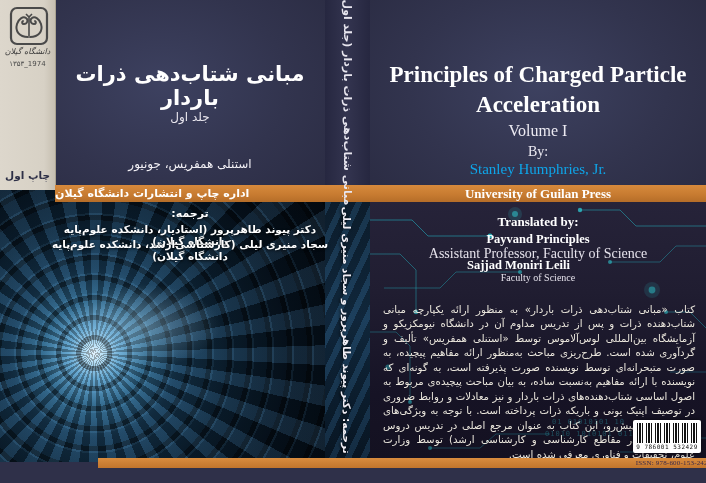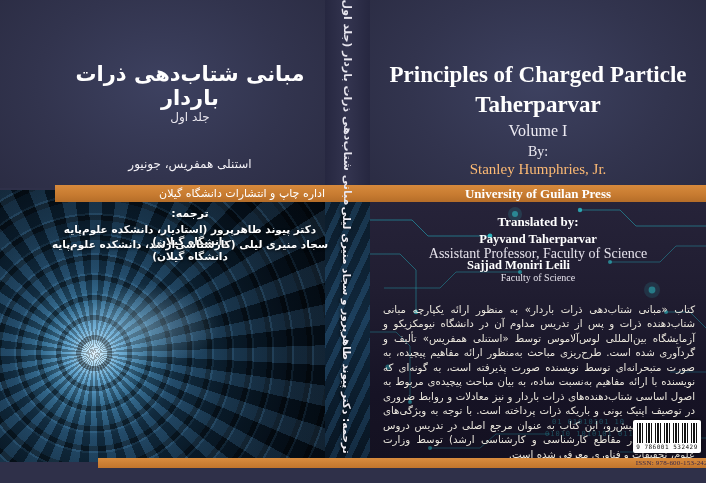--- a/index.html
+++ b/index.html
@@ -44,21 +44,21 @@
       radial-gradient(ellipse 34% 22% at 44% 50%, rgba(200,235,255,.30) 0%, rgba(200,235,255,0) 70%),
       repeating-conic-gradient(from 8deg at 29% 60%, rgba(130,200,250,.10) 0deg 5deg, rgba(0,0,0,.30) 5deg 10deg),
       repeating-radial-gradient(circle at 29% 60%, rgba(0,0,0,0) 0 13px, rgba(0,0,0,.40) 13px 18px, rgba(100,170,220,.14) 18px 20px),
       radial-gradient(circle at 29% 60%, #eef8ff 0%, #bfe4f7 3%, #64a5cd 9%, #2f6689 18%, #183c58 30%, #0d2539 48%, #071523 70%, #040c15 100%);
   }
 
   
   .band-top{left:55px; top:185px; width:651px; height:17px;
     background:linear-gradient(180deg,#d78a3c 0%,#c67a30 60%,#b56d28 100%);}
   .band-top-fa{left:55px; top:186px; width:270px; height:15px; line-height:15px;
-    text-align:right; font-size:11px; font-weight:normal; color:#fff;}
+    text-align:left; font-size:11px; font-weight:bold; color:#fff;}
   .band-top-en{left:370px; top:186px; width:336px; height:15px; line-height:15px;
     text-align:center; font-size:13px; font-weight:bold; color:#fff;}
   .band-bottom{left:58px; top:458px; width:624px; height:10px;
     background:linear-gradient(180deg,#d98c3e 0%,#c2752c 100%);margin-left:40px;}
   .isbn-line{position:absolute; right:8px; top:0; height:10px; line-height:10px;
     font-size:7px; color:#3a2a4a; font-family:"Liberation Serif",serif; letter-spacing:.2px;}
 
   
   .fa-title{left:55px; top:62px; width:270px; text-align:center;
     font-size:21px; font-weight:bold; color:#fff; letter-spacing:-.5px;}
@@ -97,21 +97,21 @@
   }
 
   
   .en-title{left:370px; top:60px; width:336px; text-align:center;
     font-size:23px; font-weight:bold; color:#fff; line-height:1.32;}
   .en-volume{left:370px; top:122px; width:336px; text-align:center;
     font-size:16px; color:#eceaf2;}
   .en-by{left:370px; top:144px; width:336px; text-align:center;
     font-size:14px; color:#eceaf2;}
   .en-author{left:370px; top:161px; width:336px; text-align:center;
-    font-size:15px; color:#fdba74;}
+    font-size:15px; color:#0ea5e9;}
 
   
   .circuit{
     left:370px; top:202px; width:336px; height:256px; overflow:hidden;
     background:linear-gradient(180deg,#262339 0%, #201d31 35%, #161325 75%, #141121 100%);
   }
   .circuit svg{position:absolute; left:0; top:0;}
   .tr-label{left:370px; top:214px; width:336px; text-align:center;
     font-size:13px; font-weight:bold; color:#fff;}
   .tr-name1{left:370px; top:232px; width:336px; text-align:center;
@@ -148,20 +148,33 @@
 <div class="cover">
 
   <div class="abs panel-navy back-top"></div>
   <div class="abs spine-top"></div>
   <div class="abs panel-navy front-panel"></div>
 
   <div class="abs tunnel"></div>
 
   <div class="abs spine-bottom"></div>
 
+  <div class="abs beige-strip">
+    <div class="logo-box">
+      <svg width="40" height="40" viewBox="0 0 40 40">
+        <rect x="2" y="2" width="36" height="36" rx="6" fill="none" stroke="#4a4a4a" stroke-width="2.2"></rect>
+        <path d="M19 31 C10 31 6 25 8 18 C9.5 13 14 10 17 12 C20 14 18 18 15 18 C13 18 12.5 16 14 15" fill="none" stroke="#4a4a4a" stroke-width="2" stroke-linecap="round"></path>
+        <path d="M21 31 C30 31 34 25 32 18 C30.5 13 26 10 23 12 C20 14 22 18 25 18 C27 18 27.5 16 26 15" fill="none" stroke="#4a4a4a" stroke-width="2" stroke-linecap="round"></path>
+        <path d="M20 10 L20 30 M17 8 L20 11 L23 8" fill="none" stroke="#4a4a4a" stroke-width="1.6"></path>
+      </svg>
+    </div>
+    <div class="univ-name fa">دانشگاه گیلان</div>
+    <div class="univ-year">۱۳۵۳_1974</div>
+    <div class="edition fa">چاپ اول</div>
+  </div>
 
   <div class="abs fa fa-title">مبانی شتاب‌دهی ذرات باردار</div>
   <div class="abs fa fa-volume">جلد اول</div>
   <div class="abs fa fa-author">استنلی همفریس، جونیور</div>
 
   <div class="abs band-top"></div>
   <div class="abs fa band-top-fa">اداره چاپ و انتشارات دانشگاه گیلان</div>
   <div class="abs en-serif band-top-en">University of Guilan Press</div>
 
   <div class="abs fa fa-transl-label txt-shadow">ترجمه:</div>
@@ -170,21 +183,21 @@
 
   <div class="abs spine-title">
     <span class="fa">مبانی شتاب‌دهی ذرات باردار (جلد اول)</span>
   </div>
   <div class="abs spine-transl">
     <span class="fa">ترجمه: دکتر پیوند طاهرپرور و  سجاد منیری لیلی</span>
   </div>
 
   <div class="abs en-serif en-title">
     <span>Principles of Charged Particle</span><br>
-    <span>Taherparvar</span>
+    <span>Acceleration</span>
   </div>
   <div class="abs en-serif en-volume">Volume I</div>
   <div class="abs en-serif en-by">By:</div>
   <div class="abs en-serif en-author">Stanley Humphries, Jr.</div>
 
   <div class="abs circuit">
     <svg width="336" height="256" viewBox="0 0 336 256">
       <g fill="none" stroke="#23b7c6" stroke-width="1">
         <polyline points="0,18 42,18 58,34 120,34" opacity=".55"></polyline>
         <polyline points="0,52 30,52 46,68 46,110" opacity=".45"></polyline>
@@ -209,21 +222,21 @@
         <circle cx="145" cy="12" r="3" opacity=".5"></circle>
         <circle cx="145" cy="12" r="7" opacity=".15"></circle>
         <circle cx="282" cy="88" r="3.4" opacity=".45"></circle>
         <circle cx="282" cy="88" r="8" opacity=".12"></circle>
         <circle cx="18" cy="165" r="2.6" opacity=".4"></circle>
       </g>
     </svg>
   </div>
 
   <div class="abs en-serif tr-label">Translated by:</div>
-  <div class="abs en-serif tr-name1">Payvand Taherparvar</div>
+  <div class="abs en-serif tr-name1">Payvand Principles</div>
   <div class="abs en-serif tr-role1">Assistant Professor, Faculty of Science</div>
   <div class="abs en-serif tr-name2">Sajjad Moniri Leili</div>
   <div class="abs en-serif tr-role2">Faculty of Science</div>
 
   <div class="abs fa fa-desc">کتاب «مبانی شتاب‌دهی ذرات باردار» به منظور ارائه یکپارچه مبانی شتاب‌دهنده ذرات و پس از تدریس مداوم آن در دانشگاه نیومکزیکو و آزمایشگاه بین‌المللی لوس‌آلاموس توسط «استنلی همفریس» تألیف و گردآوری شده است. طرح‌ریزی مباحث به‌منظور ارائه مفاهیم پیچیده، به صورت متبحرانه‌ای توسط نویسنده صورت پذیرفته است، به گونه‌ای که نویسنده با ارائه مفاهیم به‌نسبت ساده، به بیان مباحث پیچیده‌ی مربوط به اصول اساسی شتاب‌دهنده‌های ذرات باردار و نیز معادلات و روابط ضروری در توصیف اپتیک یونی و باریکه ذرات پرداخته است. با توجه به ویژگی‌های شاخص کتاب پیش‌رو، این کتاب به عنوان مرجع اصلی در تدریس دروس شتاب‌دهنده (در مقاطع کارشناسی و کارشناسی ارشد) توسط وزارت علوم، تحقیقات و فناوری معرفی شده است.</div>
 
   <div class="binary" style="left:552px; top:418px;">01 01010101 10</div>
   <div class="binary" style="left:545px; top:430px;">01010 1010101 0110</div>
 
   <div class="abs barcode">

